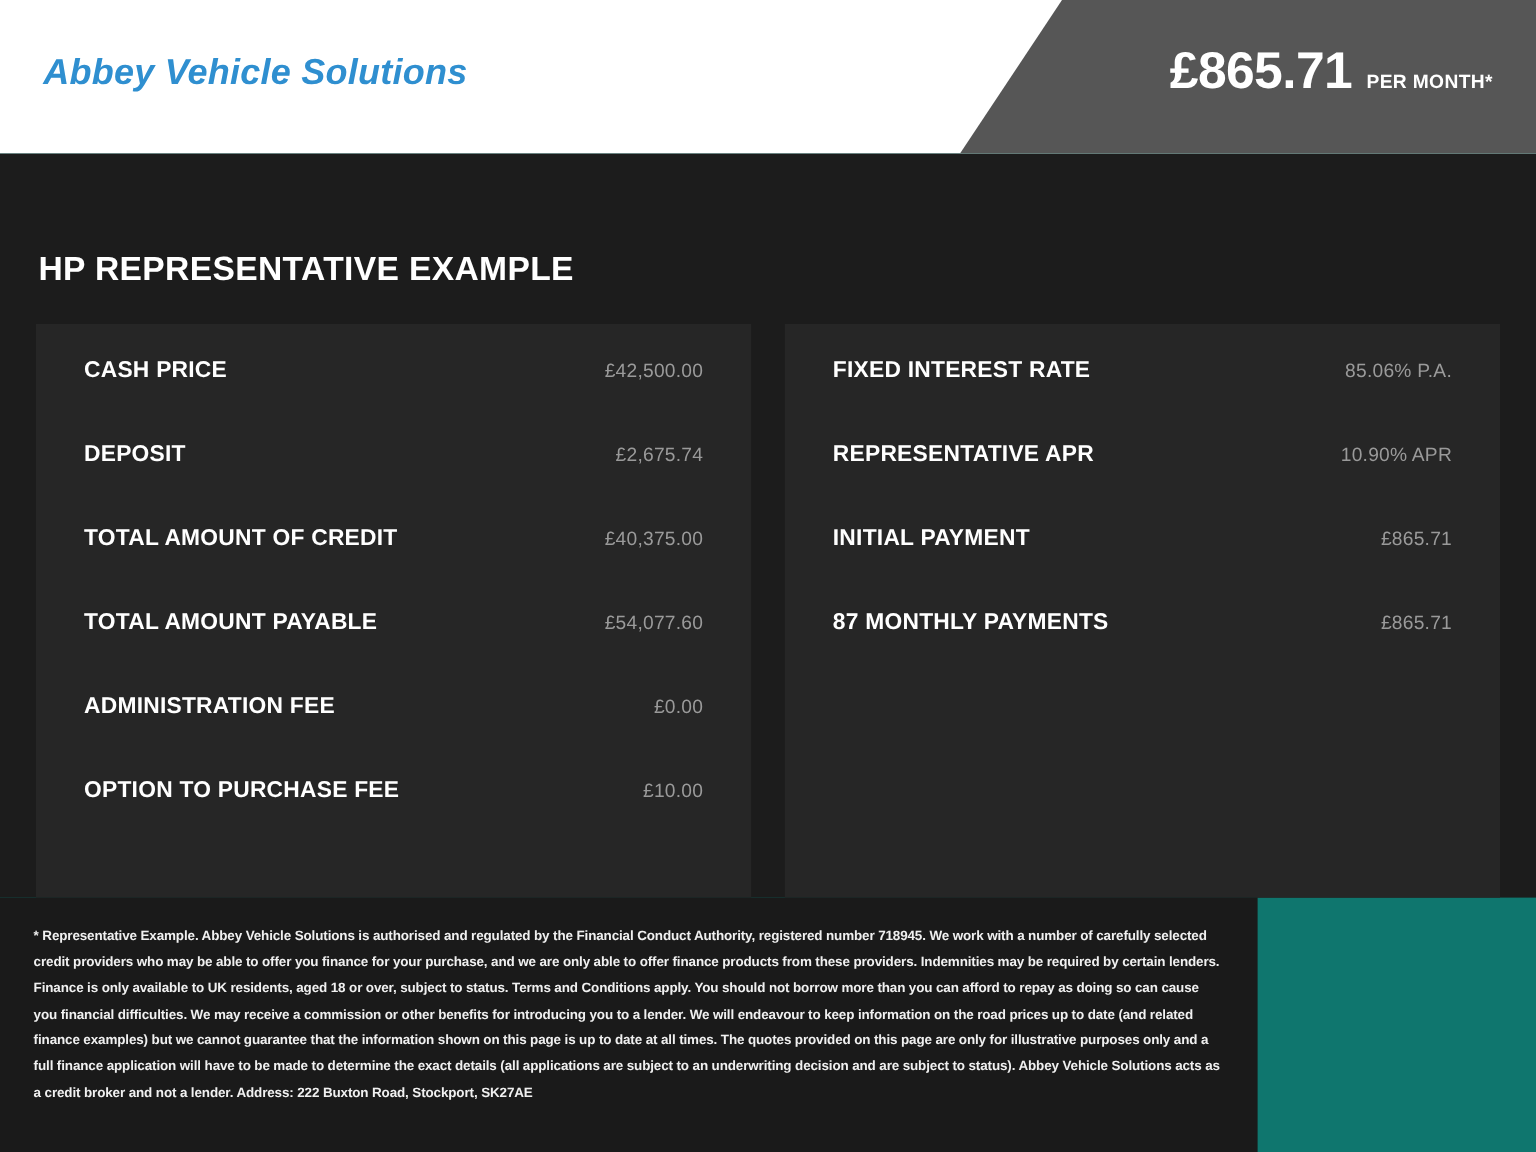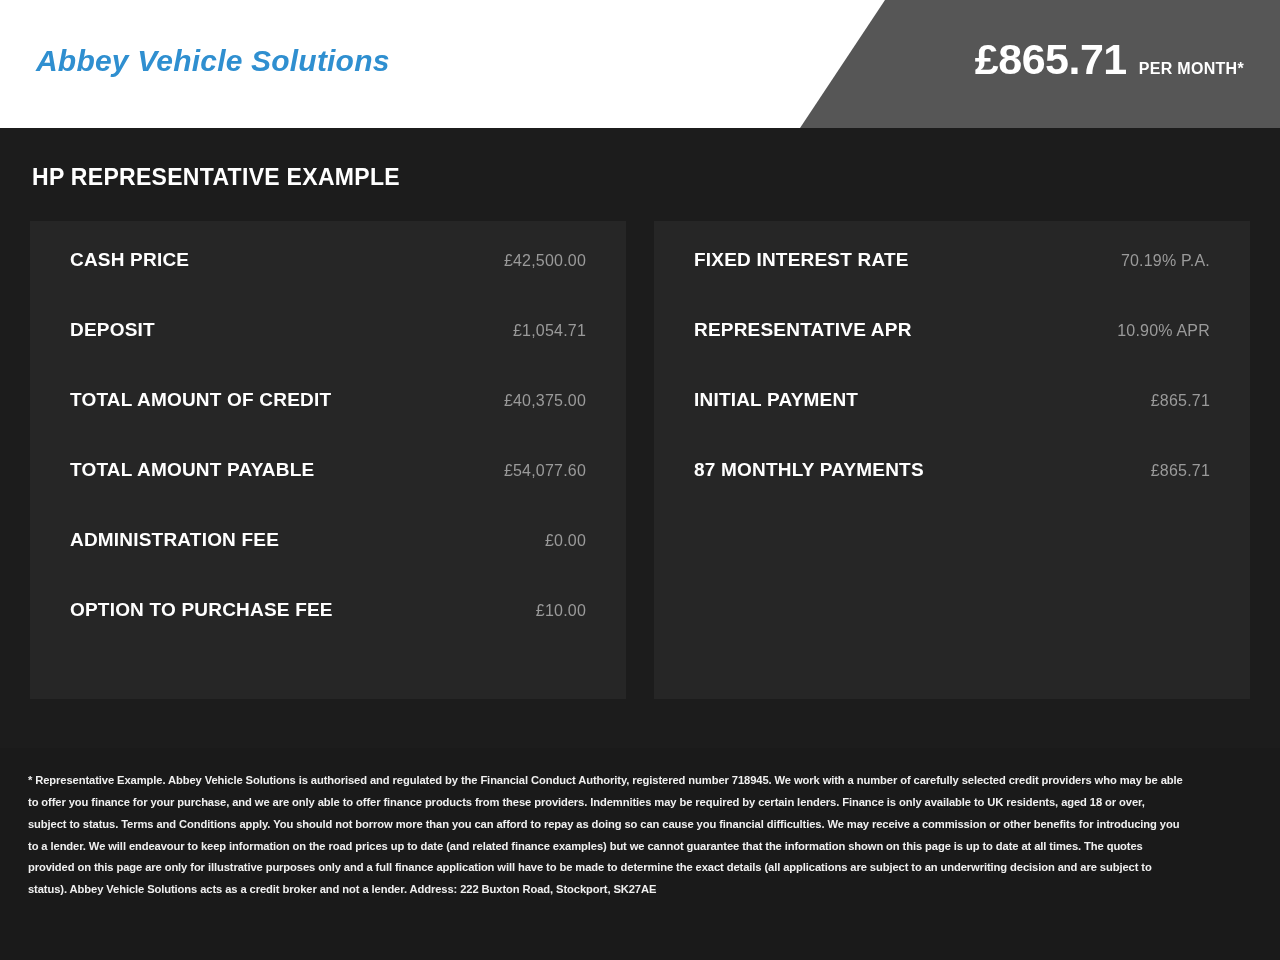--- a/index.html
+++ b/index.html
@@ -70,26 +70,27 @@
 
   
   .body-area {
     position: relative;
     width: 1280px;
     height: 620px;
     background: #1c1c1c;
     padding: 36px 30px 0 30px;
   }
   .section-title {
-    font-size: 23px;
+    font-size: 28px;
     font-weight: bold;
     color: #ffffff;
     letter-spacing: 0.3px;
     margin-left: 2px;
     margin-bottom: 30px;
+    margin-top: 44px;
   }
 
   .panels {
     display: flex;
     gap: 28px;
   }
   .panel {
     flex: 1;
     background: #262626;
     padding: 28px 40px 30px 40px;
@@ -113,21 +114,21 @@
     color: #9a9a9a;
     letter-spacing: 0.2px;
     white-space: nowrap;
   }
 
   
   .disclaimer {
     position: absolute;
     left: 0;
     top: 748px;
-    width: 1280px;
+    width: 1048px;
     height: 212px;
     background: #1a1a1a;
     padding: 22px 30px 0 28px;
   }
   .disclaimer p {
     color: #f0f0f0;
     font-size: 11.2px;
     font-weight: bold;
     line-height: 1.95;
     letter-spacing: -0.1px;
@@ -154,21 +155,21 @@
 
     <div class="panels">
 
       <div class="panel">
         <div class="row">
           <span class="row-label">CASH PRICE</span>
           <span class="row-value">£42,500.00</span>
         </div>
         <div class="row">
           <span class="row-label">DEPOSIT</span>
-          <span class="row-value">£1,054.71</span>
+          <span class="row-value">£2,675.74</span>
         </div>
         <div class="row">
           <span class="row-label">TOTAL AMOUNT OF CREDIT</span>
           <span class="row-value">£40,375.00</span>
         </div>
         <div class="row">
           <span class="row-label">TOTAL AMOUNT PAYABLE</span>
           <span class="row-value">£54,077.60</span>
         </div>
         <div class="row">
@@ -177,21 +178,21 @@
         </div>
         <div class="row">
           <span class="row-label">OPTION TO PURCHASE FEE</span>
           <span class="row-value">£10.00</span>
         </div>
       </div>
 
       <div class="panel">
         <div class="row">
           <span class="row-label">FIXED INTEREST RATE</span>
-          <span class="row-value">70.19% P.A.</span>
+          <span class="row-value">85.06% P.A.</span>
         </div>
         <div class="row">
           <span class="row-label">REPRESENTATIVE APR</span>
           <span class="row-value">10.90% APR</span>
         </div>
         <div class="row">
           <span class="row-label">INITIAL PAYMENT</span>
           <span class="row-value">£865.71</span>
         </div>
         <div class="row">

